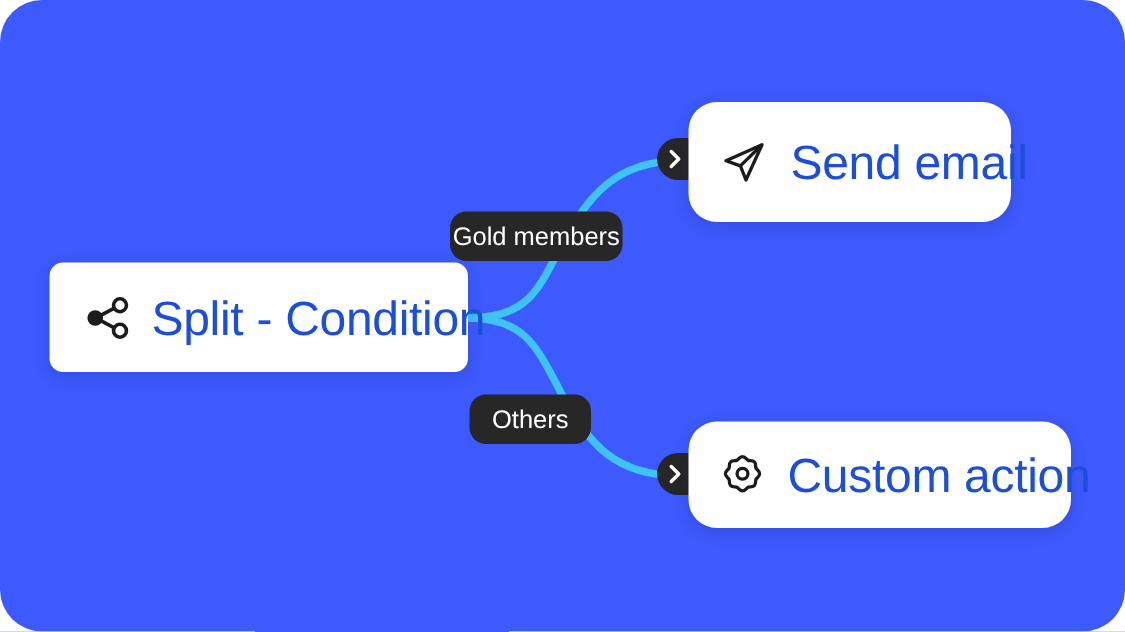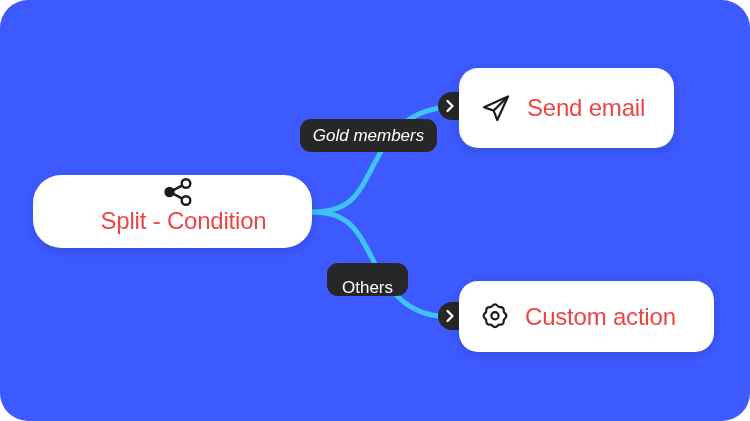--- a/index.html
+++ b/index.html
@@ -44,37 +44,36 @@
     box-shadow: 0 3px 10px rgba(12, 24, 90, 0.18);
     z-index: 5;
   }
   .node-icon {
     display: flex;
     align-items: center;
     justify-content: center;
     flex: 0 0 auto;
   }
   .node-label {
-    color: #ef4444;
-    font-size: 24px;
+    color: #1d4ed8;
+    font-size: 32px;
     font-weight: 400;
     letter-spacing: -0.2px;
     white-space: nowrap;
     line-height: 1;
   }
 
   #node-split {
     left: 33px;
     top: 175px;
     width: 279px;
     height: 73px;
     padding-left: 22px;
     box-sizing: border-box;
-    border-radius: 28px;
-    flex-direction: column;
+    border-radius: 9px;
   }
   #node-split .node-icon { width: 34px; height: 34px; margin-right: 12px; }
 
   #node-send-email {
     left: 459px;
     top: 68px;
     width: 215px;
     height: 80px;
     padding-left: 20px;
     box-sizing: border-box;
@@ -101,31 +100,29 @@
     font-size: 17px;
     line-height: 1;
     display: flex;
     align-items: center;
     justify-content: center;
     white-space: nowrap;
     z-index: 6;
   }
   #pill-gold-members {
     left: 300px;
-    top: 119px;
-    width: 137px;
+    top: 141px;
+    width: 115px;
     height: 33px;
-    font-style: italic;
   }
   #pill-others {
-    left: 327px;
+    left: 313px;
     top: 263px;
     width: 81px;
     height: 33px;
-    align-items: flex-end;
   }
 
   
   .connector-badge {
     position: absolute;
     width: 34px;
     height: 28px;
     background: #272727;
     border-radius: 14px;
     display: flex;

